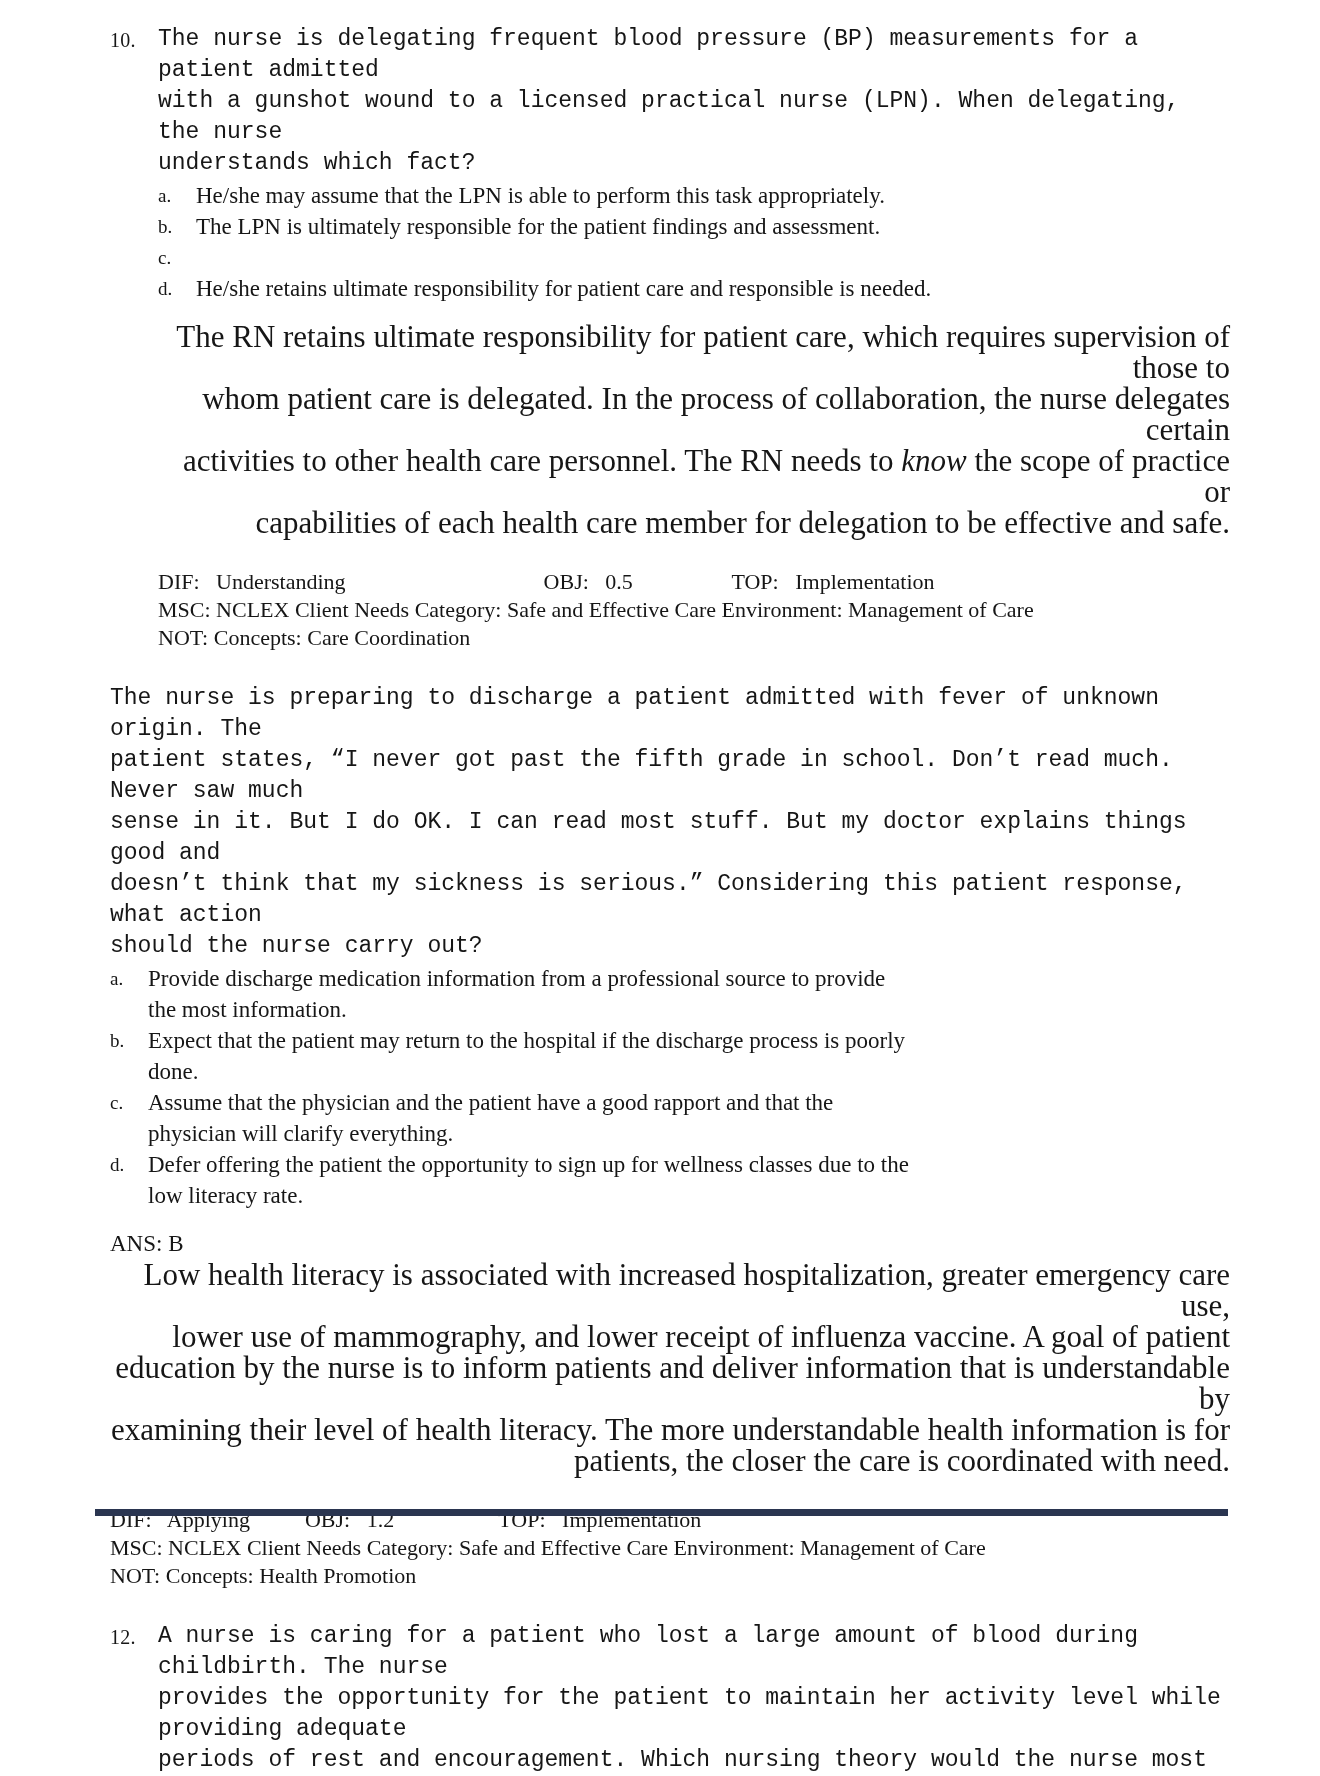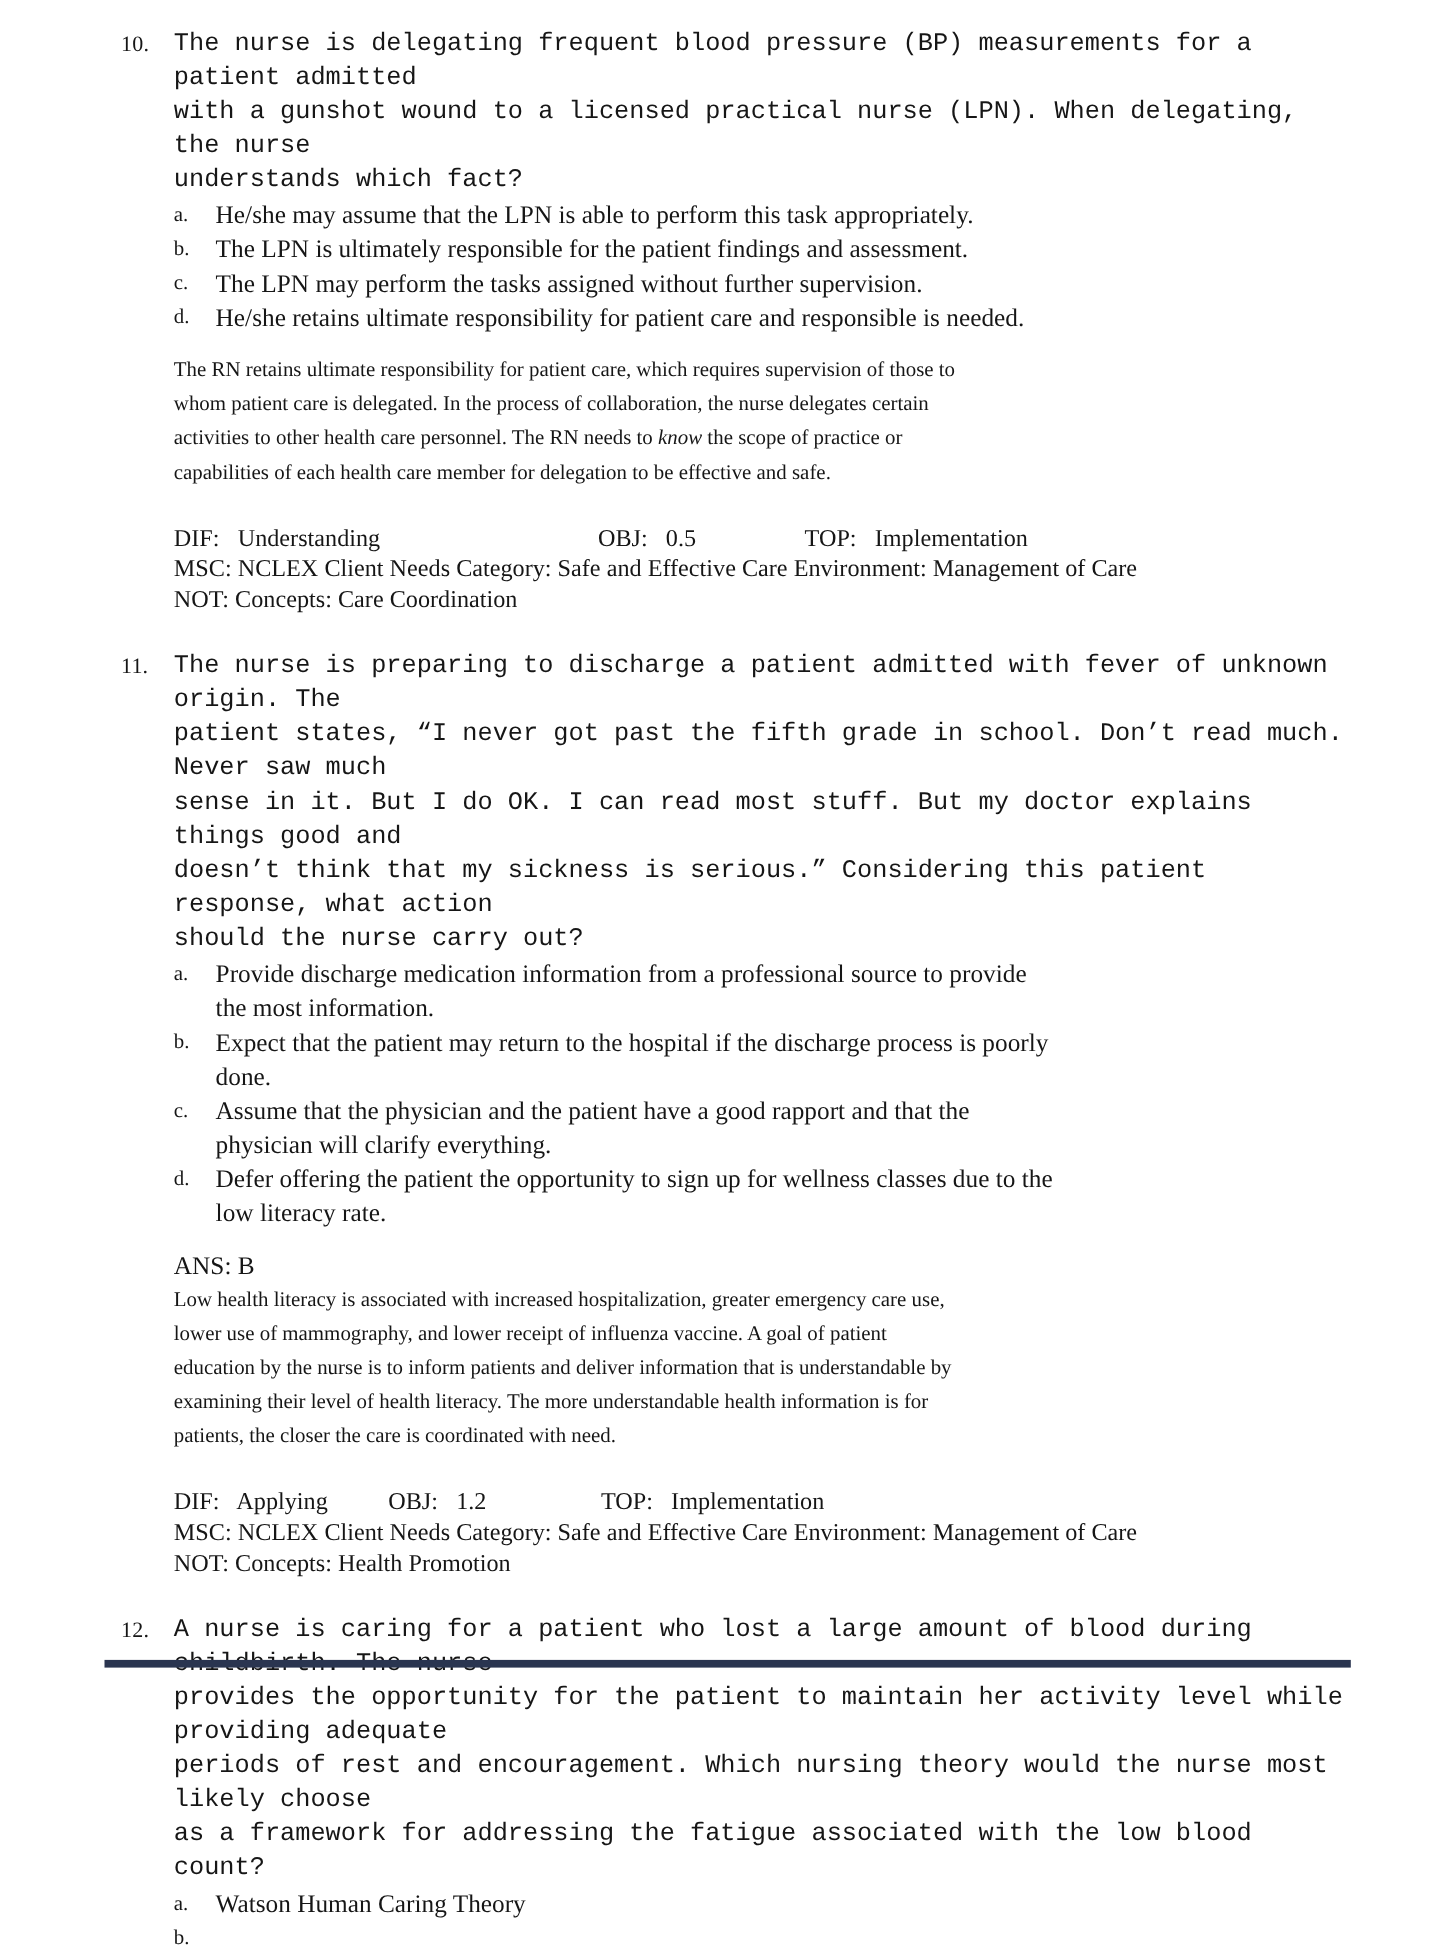--- a/index.html
+++ b/index.html
@@ -20,21 +20,21 @@
   .stem{font-size:23px;line-height:31px;white-space:pre-wrap;font-family:Liberation Mono, monospace;}
   .options{margin-top:1px;}
   .opt{display:flex;align-items:flex-start;}
   .letter{
     width:38px;flex:0 0 38px;font-size:19px;line-height:31px;
     padding-top:0;
   }
   .otext{font-size:23px;line-height:31px;white-space:pre-wrap;}
   .ans-block{margin-top:17px;}
   .ans{font-size:23px;line-height:31px;}
-  .rationale{font-size:19px;line-height:31px;white-space:pre-wrap;}
+  .rationale{font-size:31px;line-height:31px;white-space:pre-wrap;text-align:right;}
   .rationale .ital{font-style:italic;}
   .meta-block{margin-top:30px;}
   .meta{font-size:22px;line-height:28px;white-space:pre;}
   .bottom-bar{position:absolute;bottom:0;height:7px;left:95px;width:1133px;}
 </style>
 </head>
 <body>
 
 <div class="page">
   <div class="content">
@@ -49,21 +49,20 @@
           <div class="opt">
             <div class="letter">a.</div>
             <div class="otext">He/she may assume that the LPN is able to perform this task appropriately.</div>
           </div>
           <div class="opt">
             <div class="letter">b.</div>
             <div class="otext">The LPN is ultimately responsible for the patient findings and assessment.</div>
           </div>
           <div class="opt">
             <div class="letter">c.</div>
-            <div class="otext">The LPN may perform the tasks assigned without further supervision.</div>
           </div>
           <div class="opt">
             <div class="letter">d.</div>
             <div class="otext">He/she retains ultimate responsibility for patient care and responsible is needed.</div>
           </div>
         </div>
         <div class="ans-block">
           <div class="rationale"><span>The RN retains ultimate responsibility for patient care, which requires supervision of those to
 whom patient care is delegated. In the process of collaboration, the nurse delegates certain
 activities to other health care personnel. The RN needs to </span><span class="ital">know</span><span> the scope of practice or
@@ -71,21 +70,20 @@
         </div>
         <div class="meta-block">
           <div class="meta">DIF:   Understanding                                    OBJ:   0.5                  TOP:   Implementation</div>
           <div class="meta">MSC: NCLEX Client Needs Category: Safe and Effective Care Environment: Management of Care</div>
           <div class="meta">NOT: Concepts: Care Coordination</div>
         </div>
       </div>
     </div>
 
     <div class="question">
-      <div class="qnum">11.</div>
       <div class="qbody">
         <div class="stem">The nurse is preparing to discharge a patient admitted with fever of unknown origin. The
 patient states, “I never got past the fifth grade in school. Don’t read much. Never saw much
 sense in it. But I do OK. I can read most stuff. But my doctor explains things good and
 doesn’t think that my sickness is serious.” Considering this patient response, what action
 should the nurse carry out?</div>
         <div class="options">
           <div class="opt">
             <div class="letter">a.</div>
             <div class="otext">Provide discharge medication information from a professional source to provide

